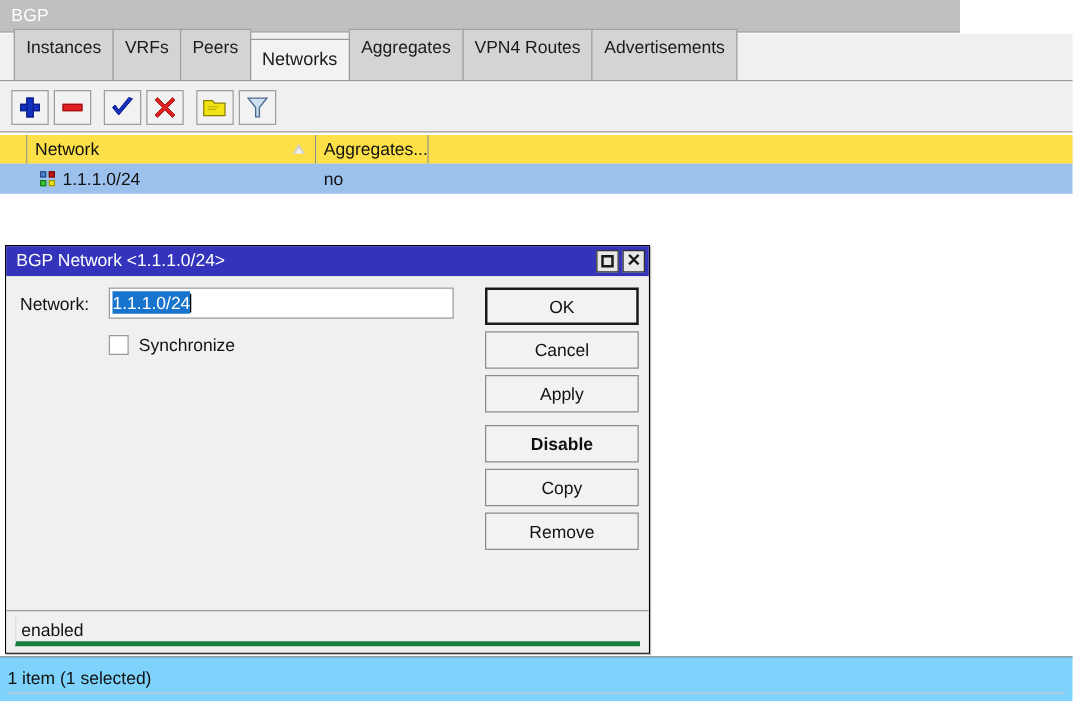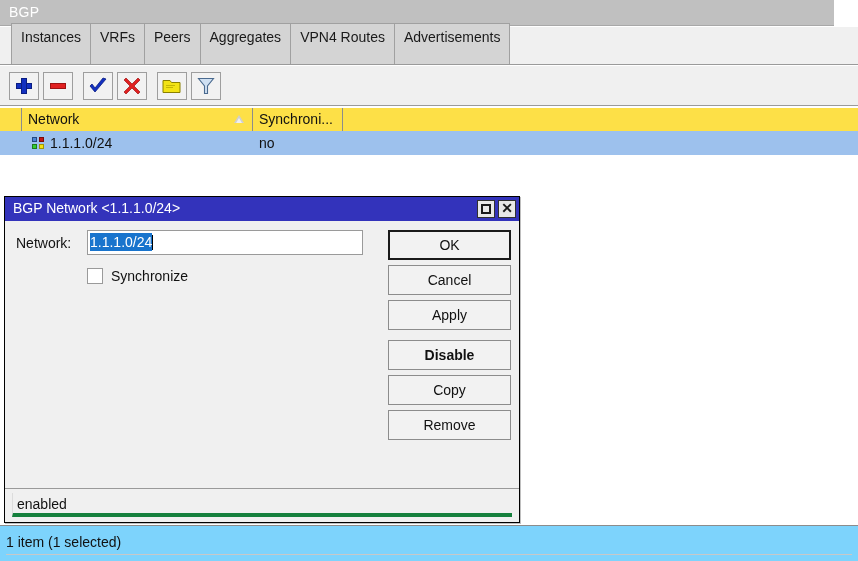--- a/index.html
+++ b/index.html
@@ -24,21 +24,21 @@
     left: 0; top: 0;
     width: 858px; height: 561px;
     background: #ffffff;
     box-sizing: border-box;
   }
 
   
   #main-titlebar {
     position: absolute;
     left: 0; top: 0;
-    width: 834px; height: 26px;
+    width: 768px; height: 26px;
     background: #c0c0c0;
     border-bottom: 1px solid #a8a8a8;
     box-sizing: border-box;
   }
   #main-titlebar .title-text {
     position: absolute;
     left: 9px; top: 4px;
     color: #ffffff;
     font-size: 14px;
     letter-spacing: 0.2px;
@@ -395,20 +395,21 @@
 
   <div id="main-titlebar">
     <span class="title-text">BGP</span>
   </div>
 
   <div id="tabstrip">
     <div class="tabs-row">
       <div class="tab">Instances</div>
       <div class="tab">VRFs</div>
       <div class="tab">Peers</div>
+      <div class="tab active">Networks</div>
       <div class="tab">Aggregates</div>
       <div class="tab">VPN4 Routes</div>
       <div class="tab">Advertisements</div>
     </div>
     <div class="tabs-underline"></div>
   </div>
 
   <div id="toolbar">
     <div class="tb-row">
 
@@ -449,21 +450,21 @@
     <div class="tb-underline"></div>
   </div>
 
   <div id="table">
     <div id="table-header">
       <div class="th flagcol"></div>
       <div class="th col-network">
         <span>Network</span>
         <span class="sort-arrow"></span>
       </div>
-      <div class="th col-sync">Synchroni...</div>
+      <div class="th col-sync">Aggregates...</div>
       <div class="th col-rest"></div>
     </div>
     <div id="table-body">
       <div class="trow">
         <div class="td flagcol"></div>
         <span class="row-icon">
           <i class="b"></i>
             <i class="r"></i>
             <i class="g"></i>
             <i class="y"></i>

